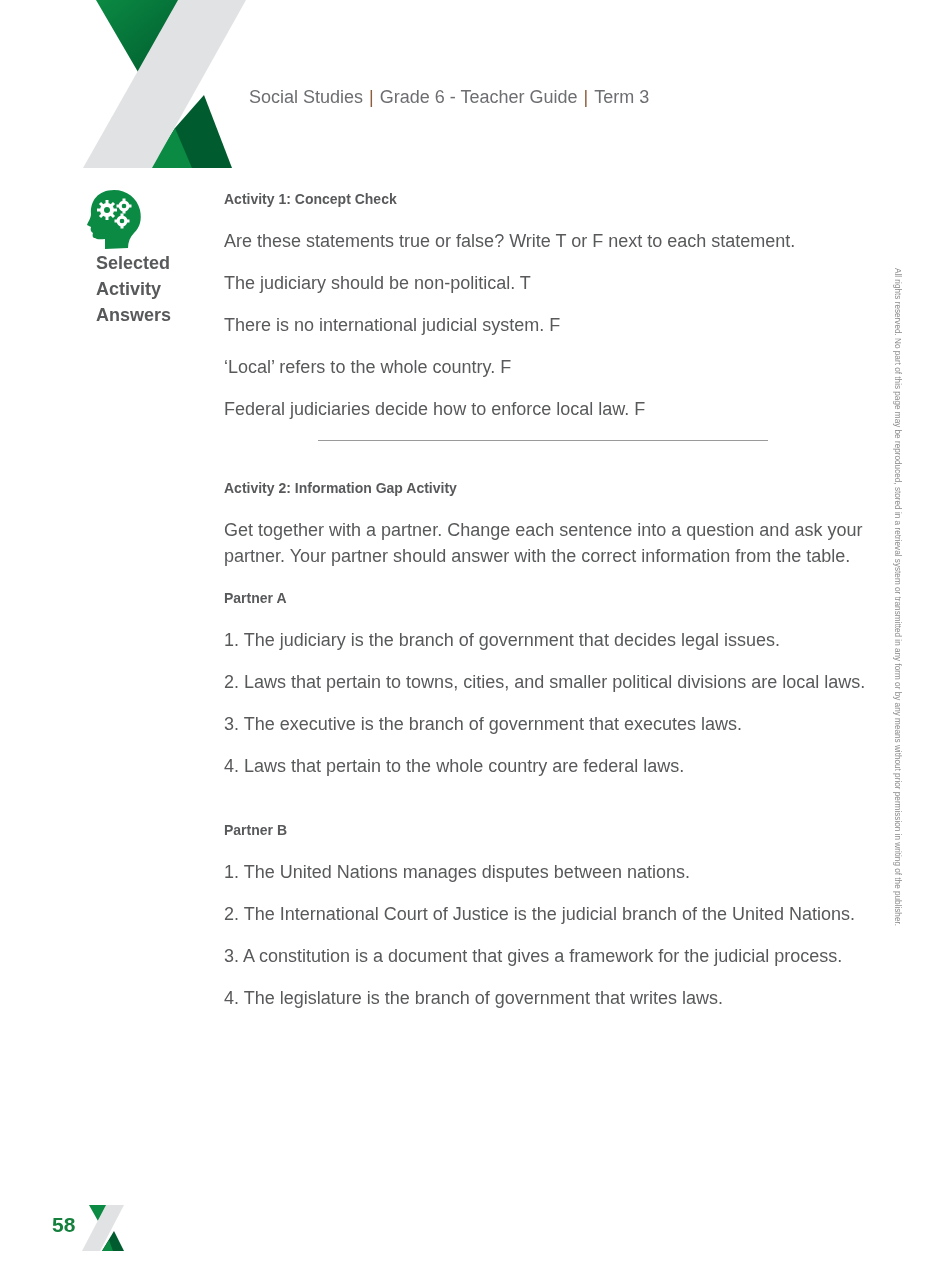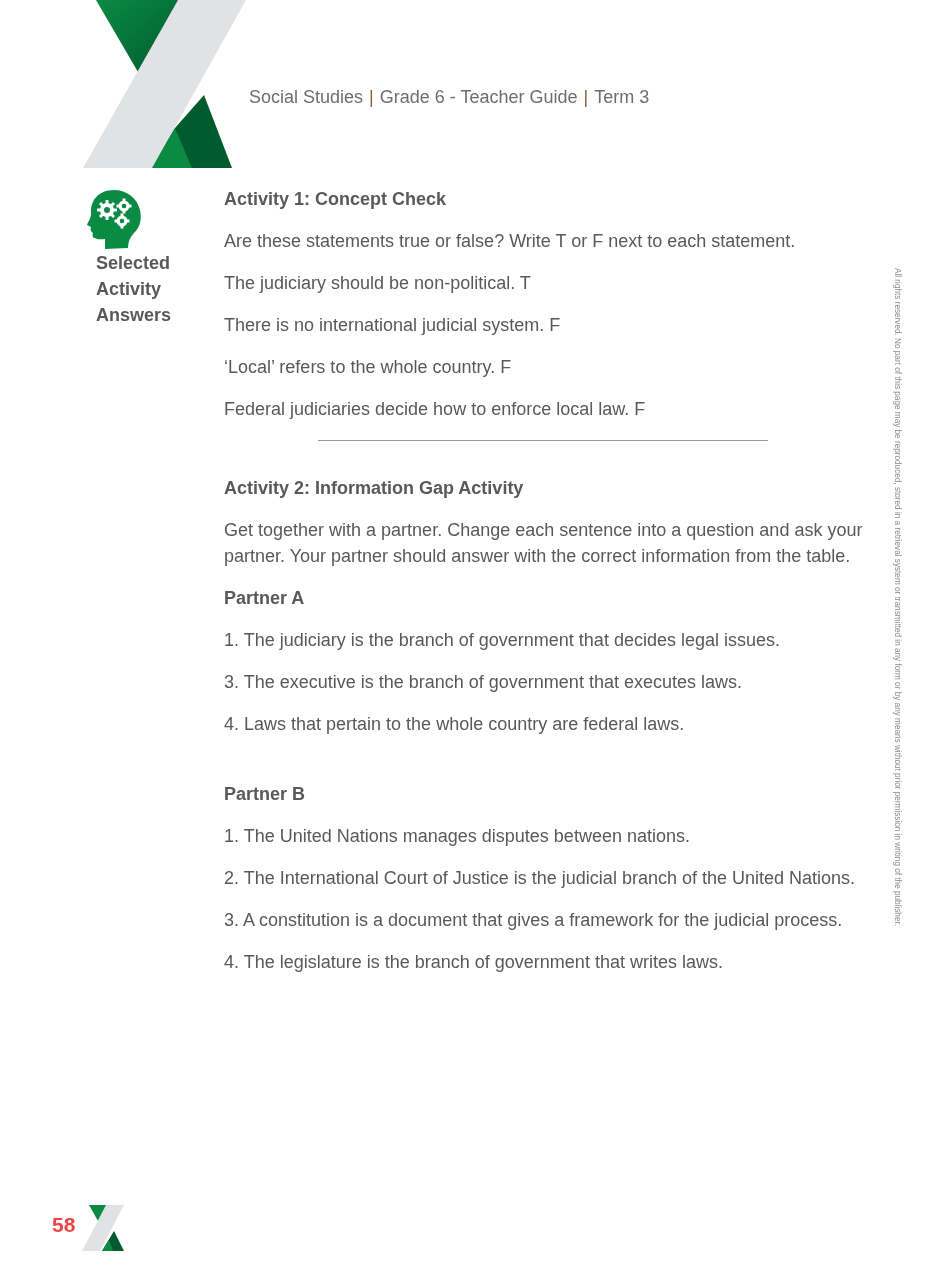--- a/index.html
+++ b/index.html
@@ -6,28 +6,28 @@
     body { width: 945px; height: 1276px; position: relative; overflow: hidden;
            font-family: "Liberation Sans", "DejaVu Sans", sans-serif; color: #58595b; }
     .logo-top { position: absolute; left: 80px; top: 0; width: 170px; height: 168px; }
     .header-text { position: absolute; left: 249px; top: 87px; font-size: 18px; color: #6d6e71; white-space: nowrap; }
     .header-text .sep { color: #8b5e3c; margin: 0 6px; }
     .side-icon { position: absolute; left: 86px; top: 188px; width: 56px; height: 62px; }
     .side-label { position: absolute; left: 84px; top: 250px; font-size: 18px; font-weight: bold; line-height: 26px; color: #58595b; }
     .side-label div { display: block; margin-left: 12px; }
     .content { position: absolute; left: 224px; top: 186px; width: 645px; font-size: 18px; line-height: 26px; color: #58595b; }
     .content p { margin: 0 0 16px 0; }
-    .content h3 { margin: 0 0 16px 0; font-size: 18px; font-weight: bold; line-height: 26px; }
+    .content h3 { margin: 0 0 16px 0; font-size: 14px; font-weight: bold; line-height: 26px; }
     .divider { width: 450px; height: 0; border-top: 1px solid #9a9a9a; margin: 18px 0 0 94px; }
     .gap-lg { height: 34px; }
     .gap-md { height: 36px; }
     .side-note { position: absolute; left: 888px; top: 268px; width: 16px; height: 740px; }
     .side-note span { position: absolute; left: 0; top: 0; transform-origin: 0 0; transform: translate(14px, 0) rotate(90deg);
                       white-space: nowrap; font-size: 8.2px; color: #8a8a8a; }
-    .page-num { position: absolute; left: 52px; top: 1213px; font-size: 21px; font-weight: bold; color: #ef4444; }
+    .page-num { position: absolute; left: 52px; top: 1213px; font-size: 21px; font-weight: bold; color: #15803d; }
     .logo-bottom { position: absolute; left: 82px; top: 1205px; width: 44px; height: 46px; }
   </style>
 </head>
 <body>
 
 <svg class="logo-top" viewBox="0 0 170 168">
   <defs>
     <linearGradient id="gtop" x1="0" y1="0" x2="1" y2="1">
       <stop offset="0" stop-color="#0b8a43"></stop>
         <stop offset="1" stop-color="#005c2e"></stop>
@@ -84,24 +84,25 @@
   <p>The judiciary should be non-political. T</p>
   <p>There is no international judicial system. F</p>
   <p>‘Local’ refers to the whole country. F</p>
   <p style="margin-bottom:0">Federal judiciaries decide how to enforce local law. F</p>
   <div class="divider"></div>
   <div class="gap-lg"></div>
   <h3>Activity 2: Information Gap Activity</h3>
   <p>Get together with a partner. Change each sentence into a question and ask your partner. Your partner should answer with the correct information from the table.</p>
   <h3>Partner A</h3>
   <p>1. The judiciary is the branch of government that decides legal issues.</p>
+  <p>2. Laws that pertain to towns, cities, and smaller political divisions are local laws.</p>
   <p>3. The executive is the branch of government that executes laws.</p>
   <p style="margin-bottom:0">4. Laws that pertain to the whole country are federal laws.</p>
   <div class="gap-md"></div>
-  <h3 style="margin-top:8px">Partner B</h3>
+  <h3 style="margin-top:2px">Partner B</h3>
   <p>1. The United Nations manages disputes between nations.</p>
   <p>2. The International Court of Justice is the judicial branch of the United Nations.</p>
   <p>3. A constitution is a document that gives a framework for the judicial process.</p>
   <p>4. The legislature is the branch of government that writes laws.</p>
 </div>
 
 <div class="side-note">
   <span>All rights reserved. No part of this page may be reproduced, stored in a retrieval system or transmitted in any form or by any means without prior permission in writing of the publisher.</span>
 </div>
 

